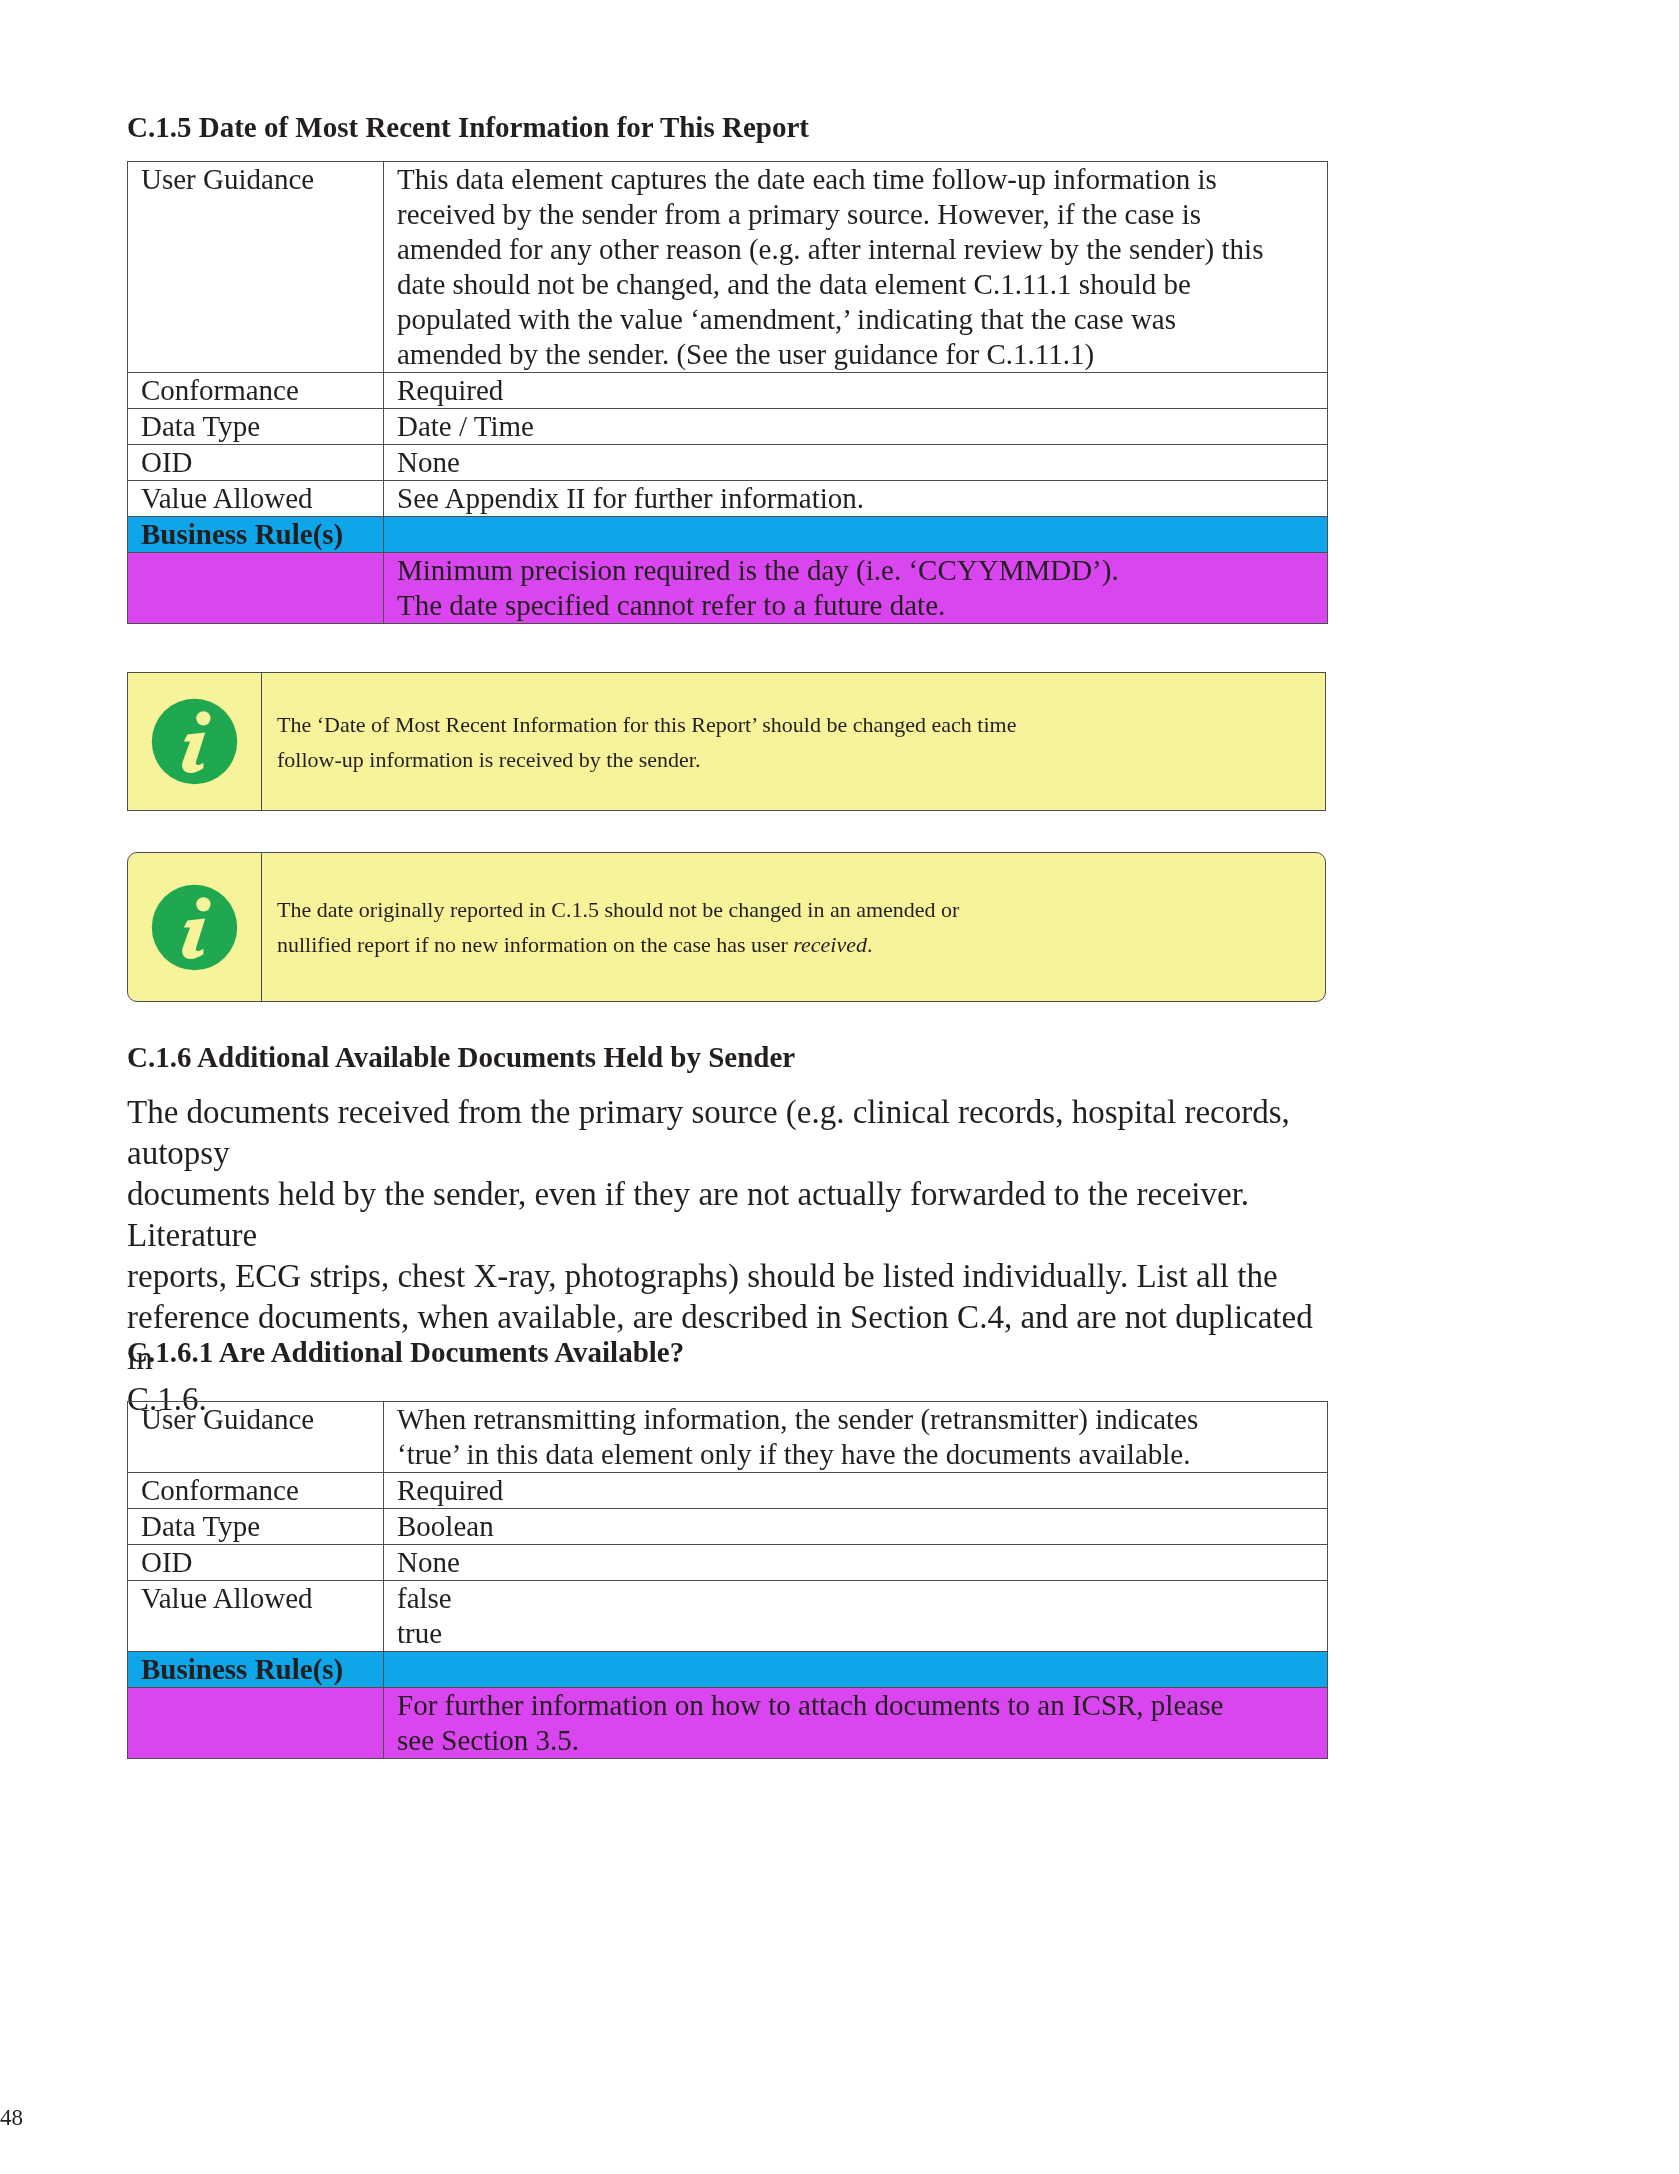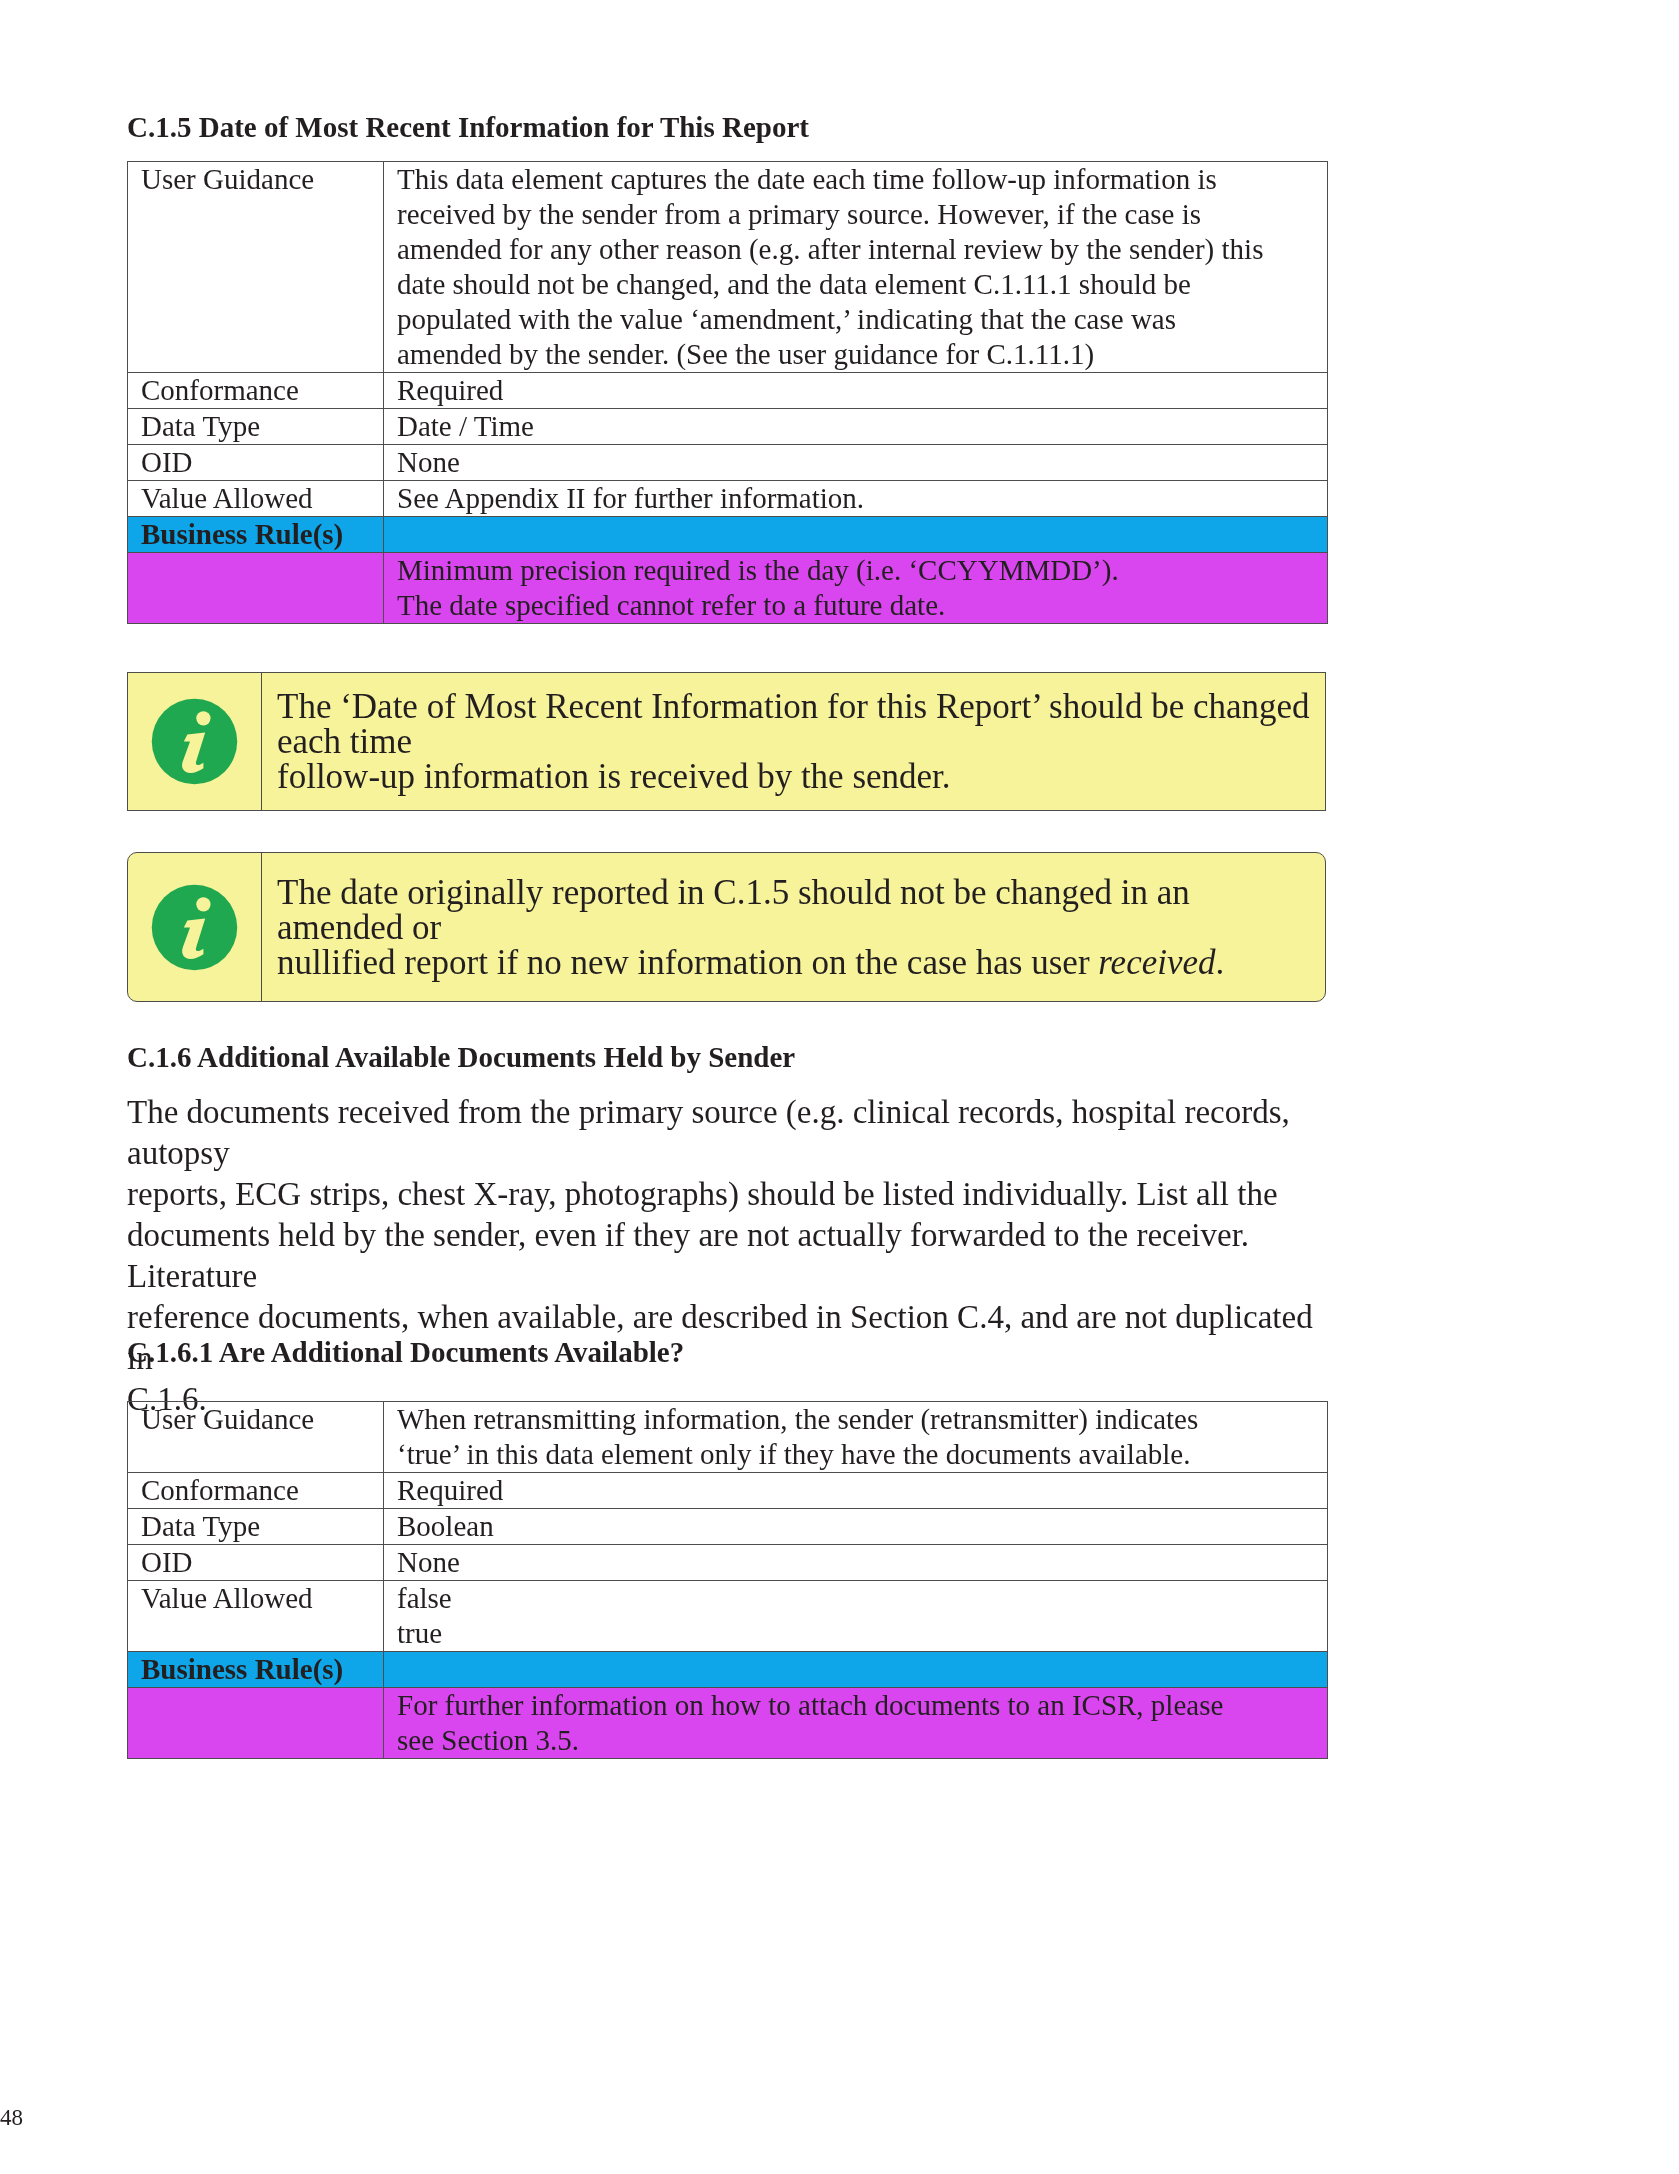--- a/index.html
+++ b/index.html
@@ -28,21 +28,21 @@
 
     .note {
       position: absolute; left: 0; width: 1197px; background: #f7f39a;
       border: 1.9px solid #4d4d4d; display: flex;
     }
     .note .icon-cell {
       width: 133px; border-right: 1.9px solid #4d4d4d;
       display: flex; align-items: center; justify-content: center; flex-shrink: 0;
     }
     .note .text-cell {
-      flex: 1; padding: 0 15px; font-size: 35px; line-height: 35px;
+      flex: 1; padding: 0 15px; font-size: 22px; line-height: 35px;
       display: flex; align-items: center;
     }
     .info-icon { width: 89px; height: 89px; display: block; }
 
     .para {
       position: absolute; left: 0; width: 1201px; font-size: 33px; line-height: 41px; margin: 0;
     }
     .page-number {
       position: absolute; left: 0; width: 1680px; top: 2105px; 
       font-size: 23px; font-family: "Liberation Serif", serif;
@@ -127,22 +127,22 @@
         <span>The date originally reported in C.1.5 should not be changed in an amended or</span><br>
         <span>nullified report if no new information on the case has user </span><em>received</em><span>.</span>
       </div>
     </div>
   </div>
 
   <h2 style="top:1040px">C.1.6 Additional Available Documents Held by Sender</h2>
 
   <div class="para" style="top:1092px">
     <div>The documents received from the primary source (e.g. clinical records, hospital records, autopsy</div>
+    <div>documents held by the sender, even if they are not actually forwarded to the receiver. Literature</div>
     <div>reports, ECG strips, chest X-ray, photographs) should be listed individually. List all the</div>
-    <div>documents held by the sender, even if they are not actually forwarded to the receiver. Literature</div>
     <div>reference documents, when available, are described in Section C.4, and are not duplicated in</div>
     <div>C.1.6.</div>
   </div>
 
   <h2 style="top:1335px">C.1.6.1 Are Additional Documents Available?</h2>
 
   <table class="spec" style="top:1401px">
     <tbody>
         <tr>
       <td class="k">User Guidance</td>

